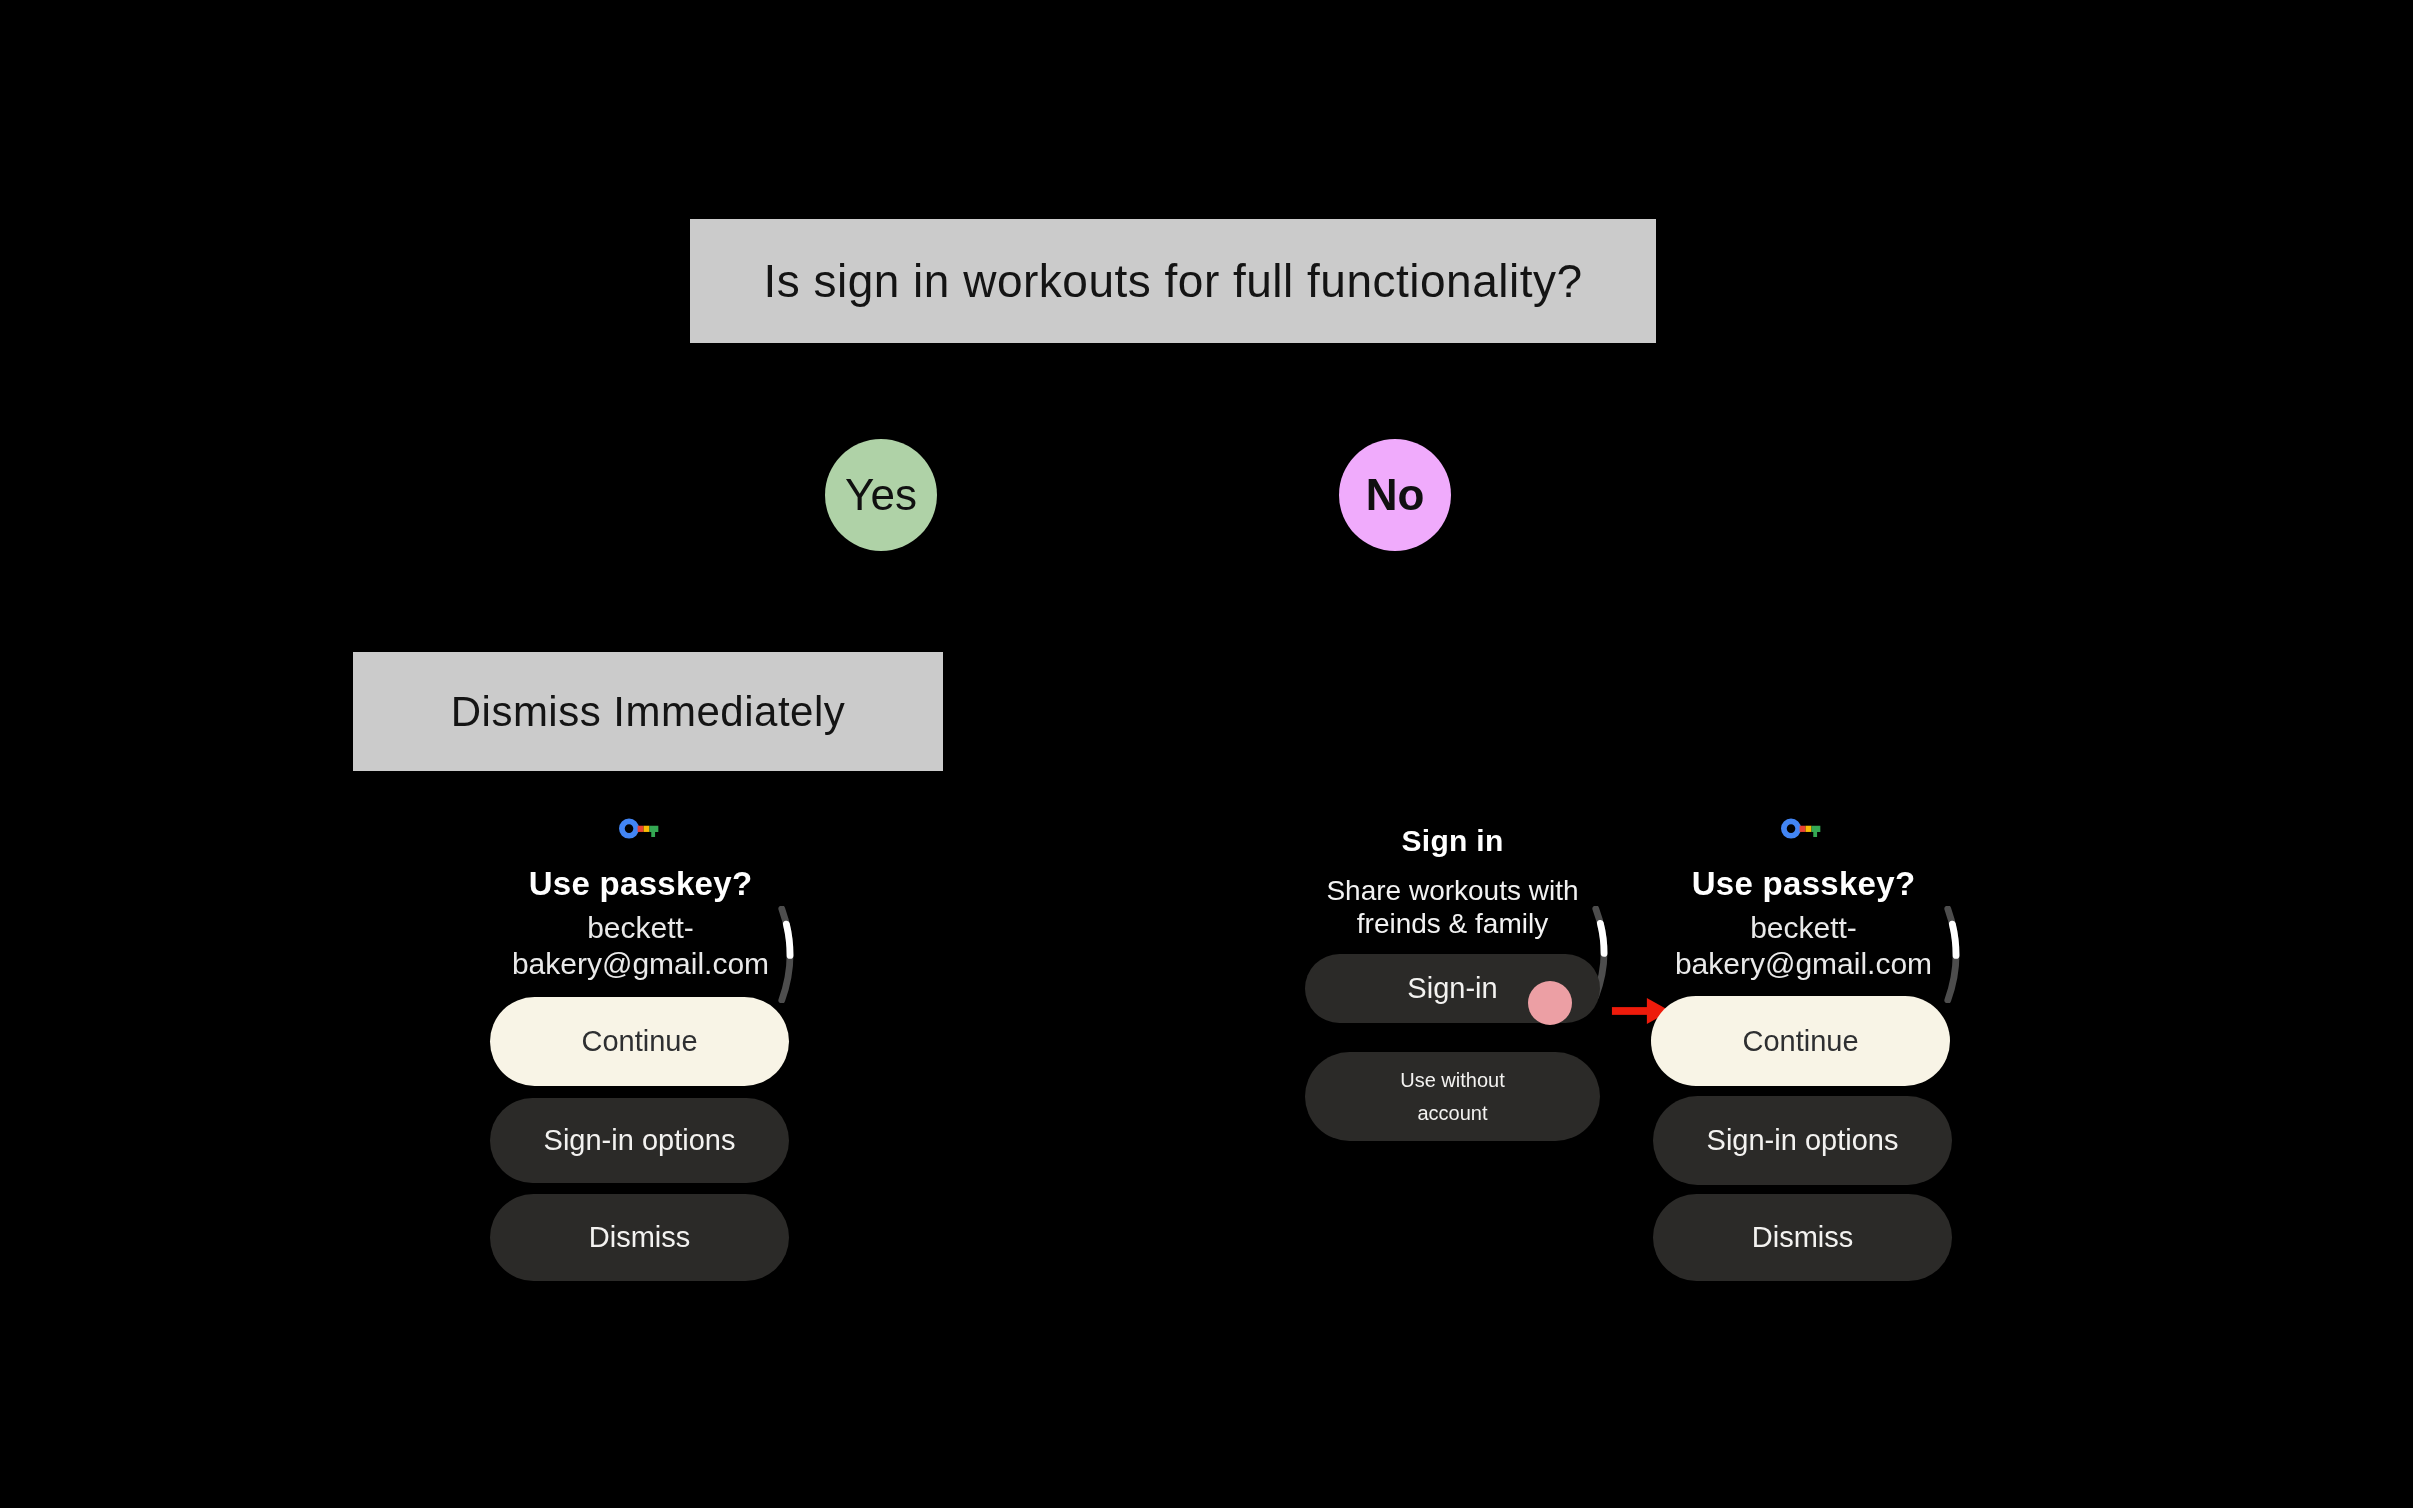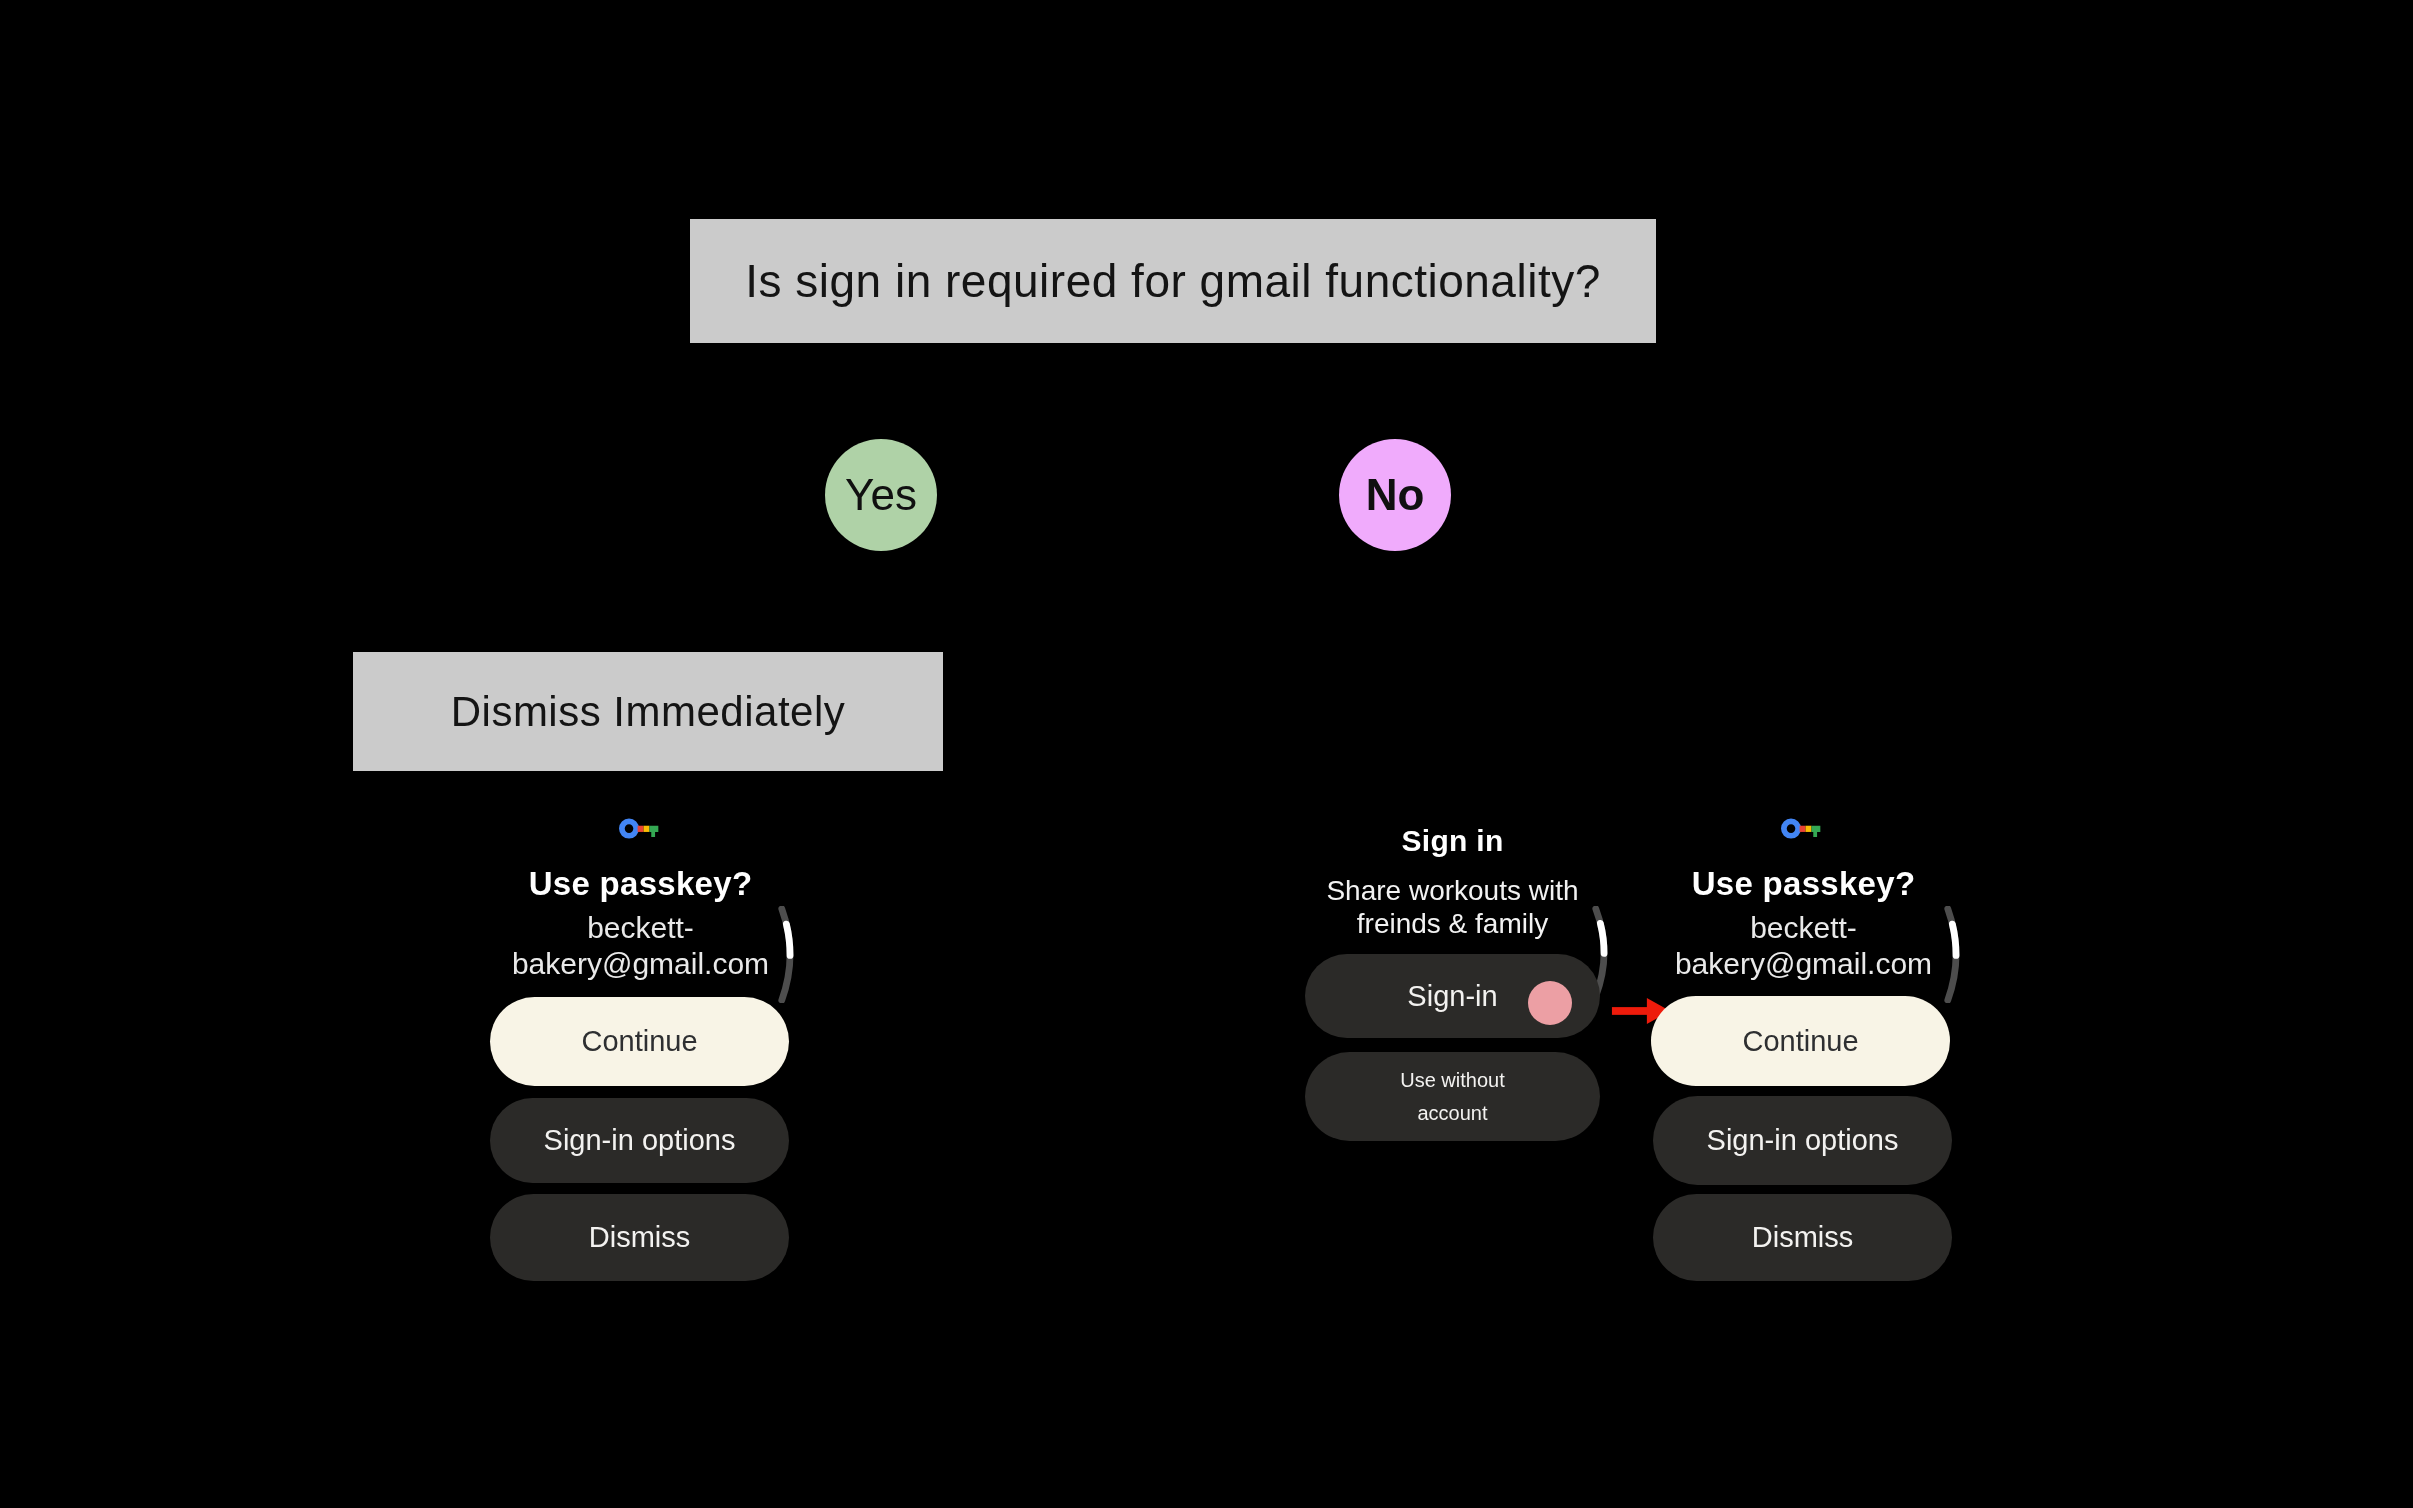--- a/index.html
+++ b/index.html
@@ -45,21 +45,21 @@
   .icon-slot{position:absolute;width:42px;height:25px;}
   .scrollbar{position:absolute;width:33px;height:97px;}
   .arrow{position:absolute;left:1610px;top:994px;width:64px;height:33px;}
 </style>
 </head>
 <body>
 
 <div class="canvas">
 
   <div class="node-box" style="left:690px;top:219px;width:966px;height:124px;">
-    <span>Is sign in required for gmail functionality?</span>
+    <span>Is sign in workouts for full functionality?</span>
   </div>
 
   <div class="decision-circle yes">
     <span>Yes</span>
   </div>
   <div class="decision-circle no">
     <span>No</span>
   </div>
 
   <div class="node-box branch-box" style="left:353px;top:652px;width:590px;height:119px;">
@@ -99,21 +99,21 @@
   <div class="watch-sub" style="left:1274px;top:874px;font-size:28px;line-height:33px;color:#F2F2F2;">
     <span>Share workouts with</span><br>
     <span>freinds &amp; family</span>
   </div>
   <div class="scrollbar" style="left:1589px;top:906px;height:93px;">
     <svg width="33" height="93" viewBox="0 0 34 96">
       <path d="M7 3 Q 24 48 7 93" fill="none" stroke="#4D4D4D" stroke-width="7" stroke-linecap="round"></path>
       <path d="M7 3 Q 24 48 7 93" fill="none" stroke="#FFFFFF" stroke-width="7" stroke-linecap="round" pathLength="100" stroke-dasharray="34 66" stroke-dashoffset="-17"></path>
     </svg>
   </div>
-  <div class="pill pill-dark" style="left:1305px;top:954px;width:295px;height:84px;">
+  <div class="pill pill-dark" style="left:1305px;top:954px;width:295px;height:69px;">
     <span>Sign-in</span>
   </div>
   <div class="tap-dot"></div>
   <div class="pill pill-dark" style="left:1305px;top:1052px;width:295px;height:89px;font-size:20px;">
     <span>Use without</span>
     <span>account</span>
   </div>
 
   <div class="arrow">
     <svg width="64" height="33" viewBox="0 0 66 34">

